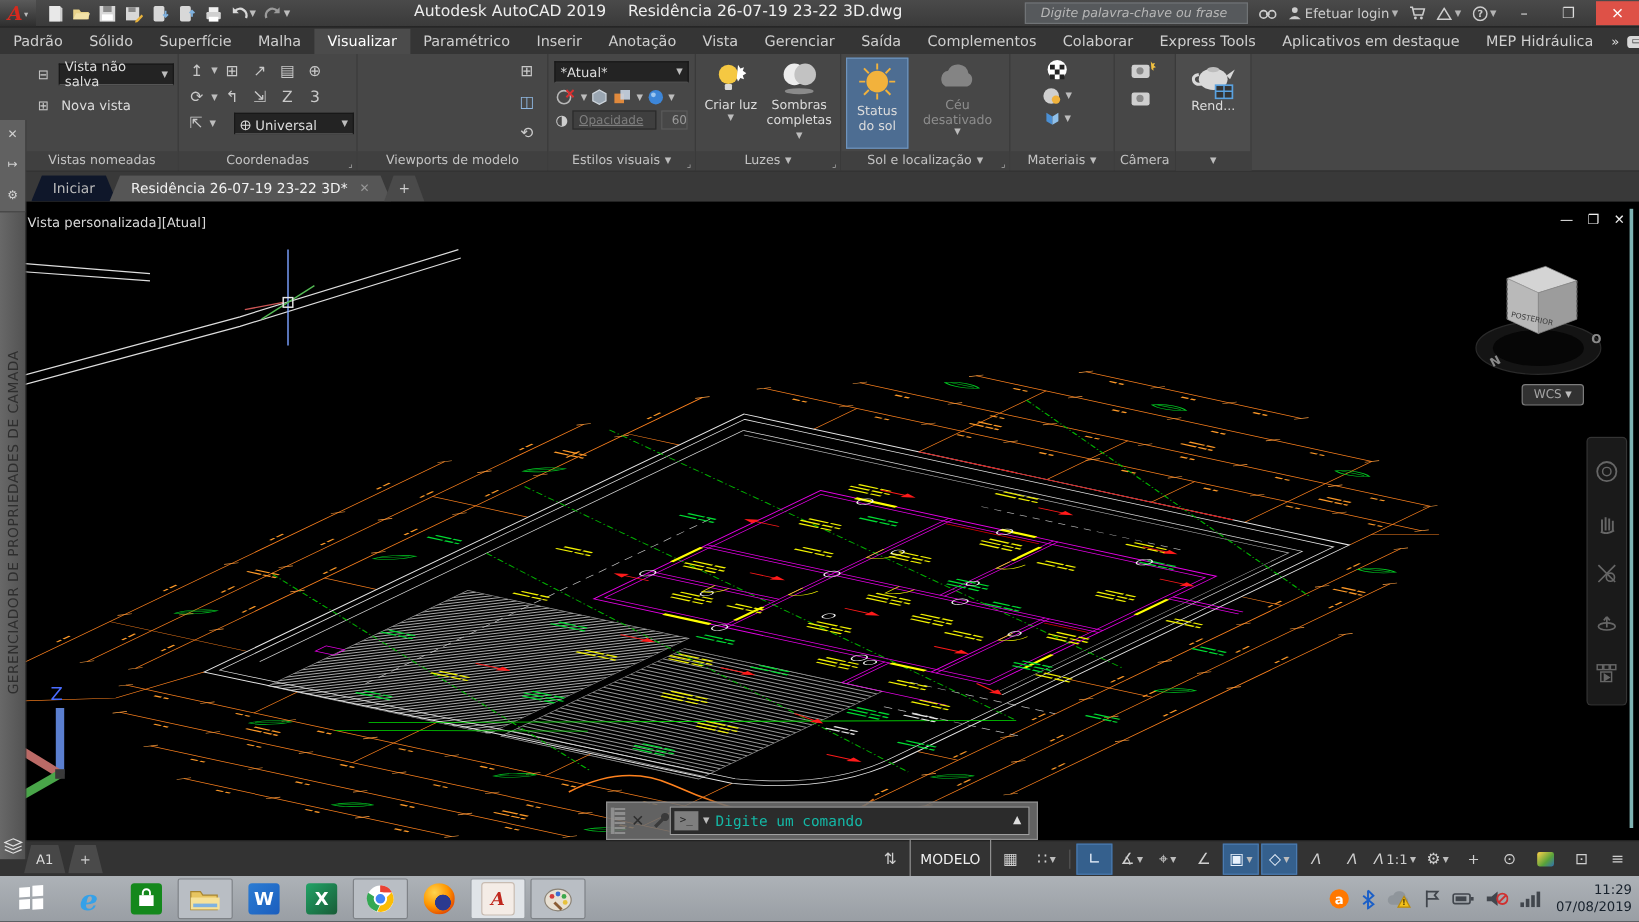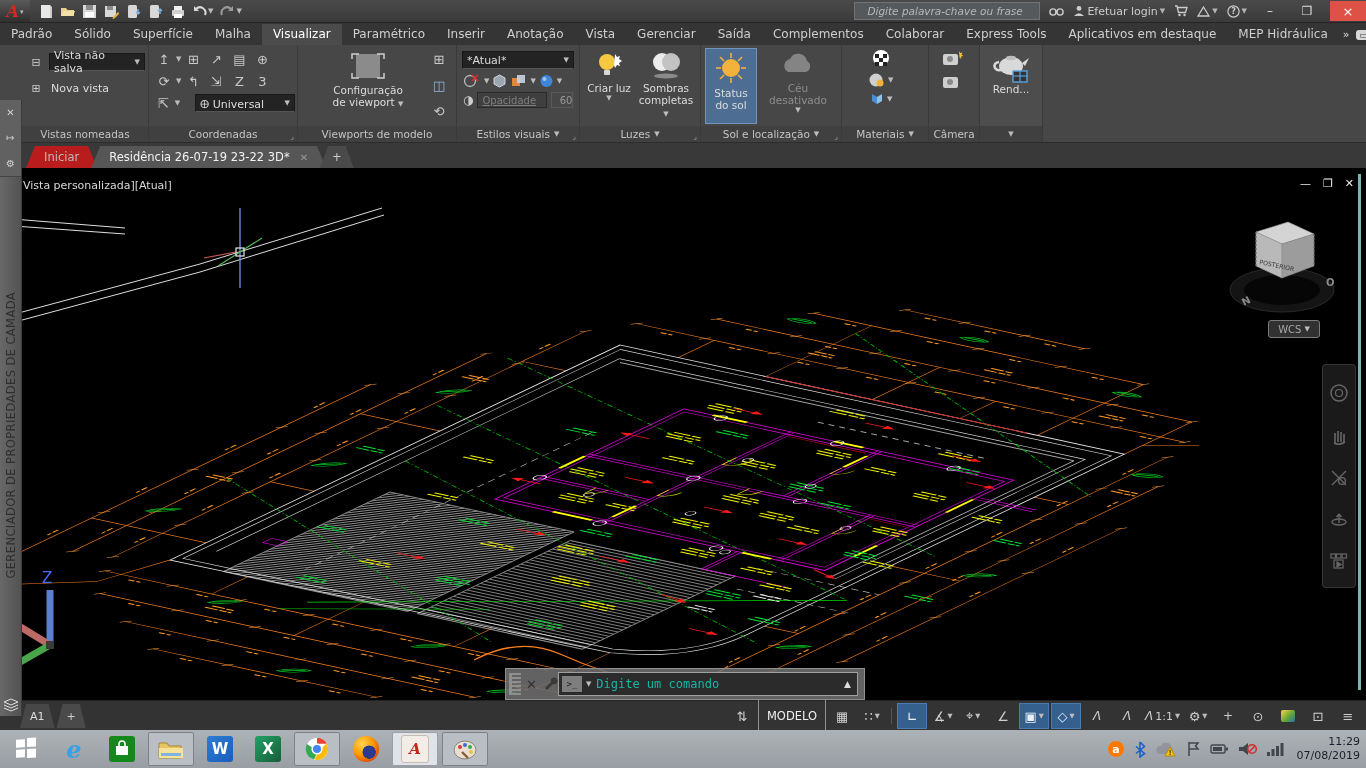--- a/index.html
+++ b/index.html
@@ -35,21 +35,21 @@
     font-size:10.5px;display:flex;align-items:center;justify-content:center;gap:4px;}
   .ptitle .lau{position:absolute;right:3px;bottom:1px;font-size:8px;color:#aaa;}
   .ddfield{background:#232323;border:1px solid #181818;border-bottom-color:#555;color:#ddd;font-size:11px;
     height:16px;display:flex;align-items:center;padding:0 4px;justify-content:space-between;}
   .gicon{width:22px;height:20px;display:flex;align-items:center;justify-content:center;color:#c9c9c9;font-size:13px;}
   .bigbtn{display:flex;flex-direction:column;align-items:center;color:#dcdcdc;font-size:10.5px;line-height:1.15;text-align:center;}
   .bigbtn.blue{background:#4d6d92;border:1px solid #6f94bd;}
   .bigbtn.dis{color:#8d8d8d;}
   
   #filetabs{position:absolute;left:0;top:142px;width:1366px;height:26px;background:#393939;display:flex;align-items:flex-end;z-index:27;}
-  .ftab{height:22px;display:flex;align-items:center;font-size:11.5px;padding:0 18px;color:#bbb;background:#b91c1c;
+  .ftab{height:22px;display:flex;align-items:center;font-size:11.5px;padding:0 18px;color:#bbb;background:#0f172a;
     clip-path:polygon(9px 0,calc(100% - 9px) 0,100% 100%,0 100%);margin-right:-6px;}
   .ftab.active{background:#565656;color:#f2f2f2;}
   .ftab .x{margin-left:10px;color:#999;font-size:10px;}
   .ftab.plus{padding:0 12px;background:#4a4a4a;color:#ccc;clip-path:polygon(8px 0,calc(100% - 8px) 0,100% 100%,0 100%);}
   
   #canvas{position:absolute;left:0;top:168px;width:1366px;height:532px;background:#000;overflow:hidden;}
   #vplabel{position:absolute;left:23px;top:11px;color:#d8d8d8;font-size:11px;z-index:5;}
   #vpbtns{position:absolute;right:12px;top:9px;color:#eee;font-size:11px;display:flex;gap:12px;z-index:5;}
   #bluebar{position:absolute;right:5px;top:6px;bottom:10px;width:3px;background:#aee;opacity:.75;z-index:4;}
   #viewcube{position:absolute;right:24px;top:34px;width:120px;height:126px;z-index:5;}
@@ -164,20 +164,23 @@
         <span class="caret" style="margin-left:1px;">▼</span>
       </span>
       <span class="qi">
         <svg width="15" height="15">
           <path d="M2 11 A5.5 5.5 0 0 1 11 5" fill="none" stroke="#9a9a9a" stroke-width="2"></path>
           <path d="M13 2 v5 h-5 Z" fill="#9a9a9a"></path>
         </svg>
         <span class="caret" style="margin-left:1px;">▼</span>
       </span>
     </div>
+  <div id="titletext">
+    <span>Autodesk AutoCAD 2019</span><span class="doc">Residência 26-07-19 23-22 3D.dwg</span>
+  </div>
   <div id="trt">
     <div class="searchbox">
       <span>Digite palavra-chave ou frase</span>
     </div>
     <span class="tico">
       <svg width="15" height="12">
           <circle cx="4" cy="7" r="3.1" fill="none" stroke="#d8d8d8" stroke-width="1.4"></circle>
           <circle cx="11" cy="7" r="3.1" fill="none" stroke="#d8d8d8" stroke-width="1.4"></circle>
           <rect x="6" y="5.5" width="3" height="2" fill="#d8d8d8"></rect>
         </svg>
@@ -288,28 +291,20 @@
           </div>
         </div>
       </div>
     <div class="ptitle">
       <span>Coordenadas</span>
         <span class="lau">⌟</span>
     </div>
   </div>
 
   <div class="panel" style="left:298px;width:158px;">
-    <div class="bigbtn" style="position:absolute;left:26px;top:5px;width:88px;">
-      <svg width="40" height="34">
-        <rect x="8" y="4" width="24" height="24" fill="#8b8b8b"></rect>
-        <path d="M4 9 V4 H11 M29 4 H36 V9 M36 23 V28 H29 M11 28 H4 V23" fill="none" stroke="#cfcfcf" stroke-width="1.5"></path>
-      </svg>
-      <span>Configuração</span>
-      <span><span>de viewport</span> <span class="caret">▼</span></span>
-    </div>
     <div style="position:absolute;right:6px;top:4px;display:flex;flex-direction:column;gap:6px;">
       <span class="gicon">⊞</span>
       <span class="gicon" style="color:#8fb7e0;">◫</span>
       <span class="gicon">⟲</span>
     </div>
     <div class="ptitle">
         <span>Viewports de modelo</span>
       </div>
   </div>
 

